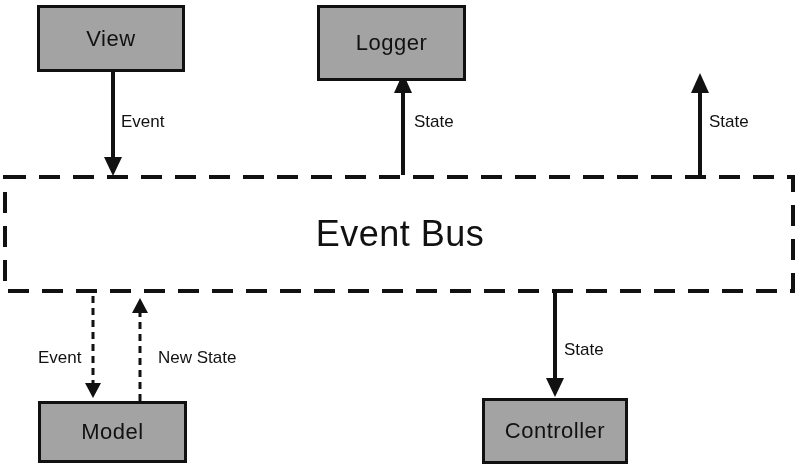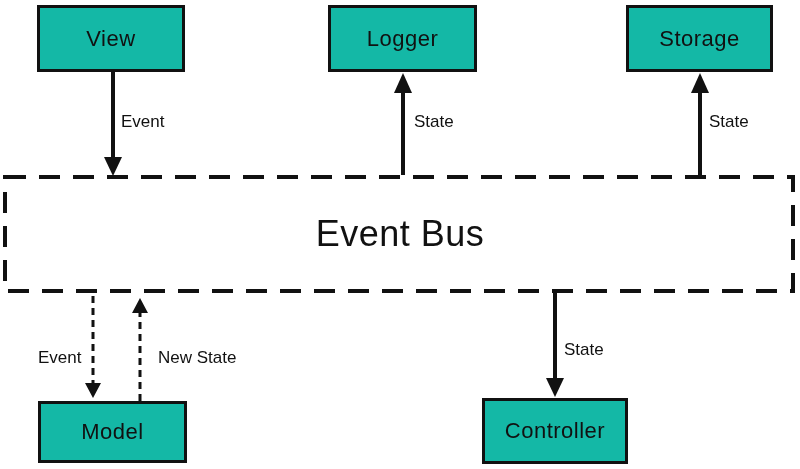--- a/index.html
+++ b/index.html
@@ -17,30 +17,30 @@
   }
   .wires {
     position: absolute;
     left: 0; top: 0;
     width: 800px; height: 469px;
   }
   .node {
     position: absolute;
     box-sizing: border-box;
     border: 3px solid #111111;
-    background: #14b8a6;
+    background: #a3a3a3;
     display: flex;
     align-items: center;
     justify-content: center;
     font-size: 22px;
     color: #111111;
     letter-spacing: 0.5px;
   }
   .node-view       { left: 37px;  top: 5px;   width: 148px; height: 67px; }
-  .node-logger     { left: 328px; top: 5px;   width: 149px; height: 67px; }
+  .node-logger     { left: 317px; top: 5px;   width: 149px; height: 76px; }
   .node-storage    { left: 626px; top: 5px;   width: 147px; height: 67px; }
   .node-model      { left: 38px;  top: 401px; width: 149px; height: 62px; justify-content: center; }
   .node-controller { left: 482px; top: 398px; width: 146px; height: 66px; text-align: center; }
   .bus-label {
     position: absolute;
     left: 0; top: 175px;
     width: 800px; height: 118px;
     display: flex;
     align-items: center;
     justify-content: center;
@@ -91,23 +91,20 @@
   </svg>
 
   <div class="node node-view">
     <span>View</span>
   </div>
 
   <div class="node node-logger">
     <span>Logger</span>
   </div>
 
-  <div class="node node-storage">
-    <span>Storage</span>
-  </div>
 
   <div class="bus-label">
     <span>Event Bus</span>
   </div>
 
   <div class="node node-model">
     <span>Model</span>
   </div>
 
   <div class="node node-controller">

